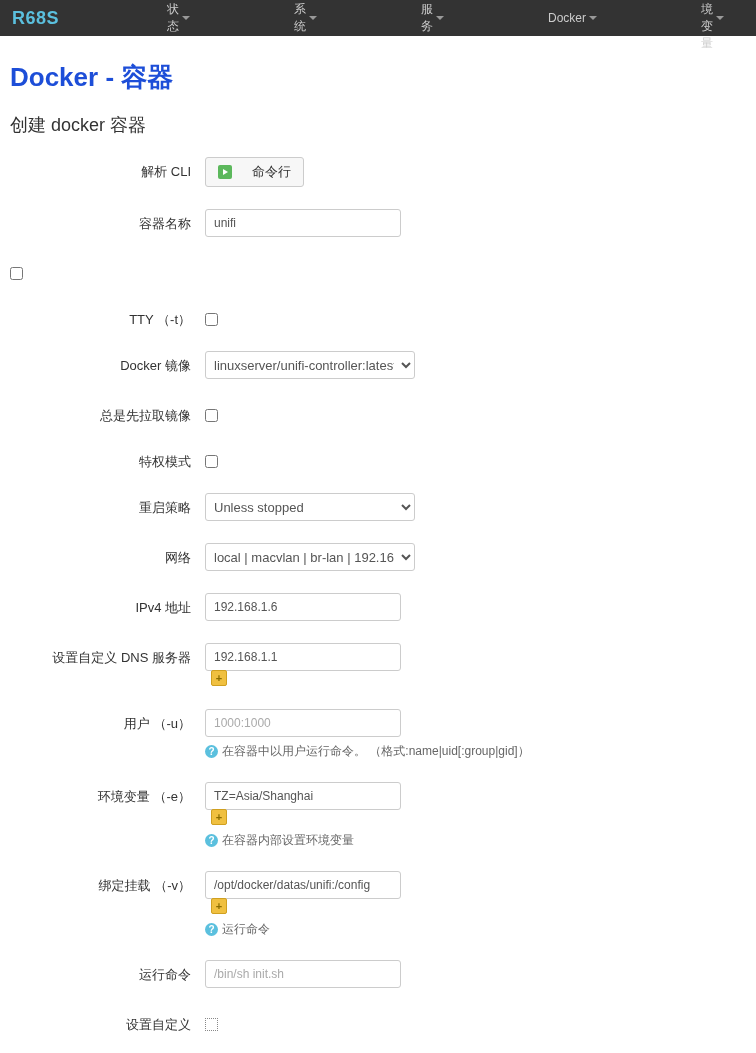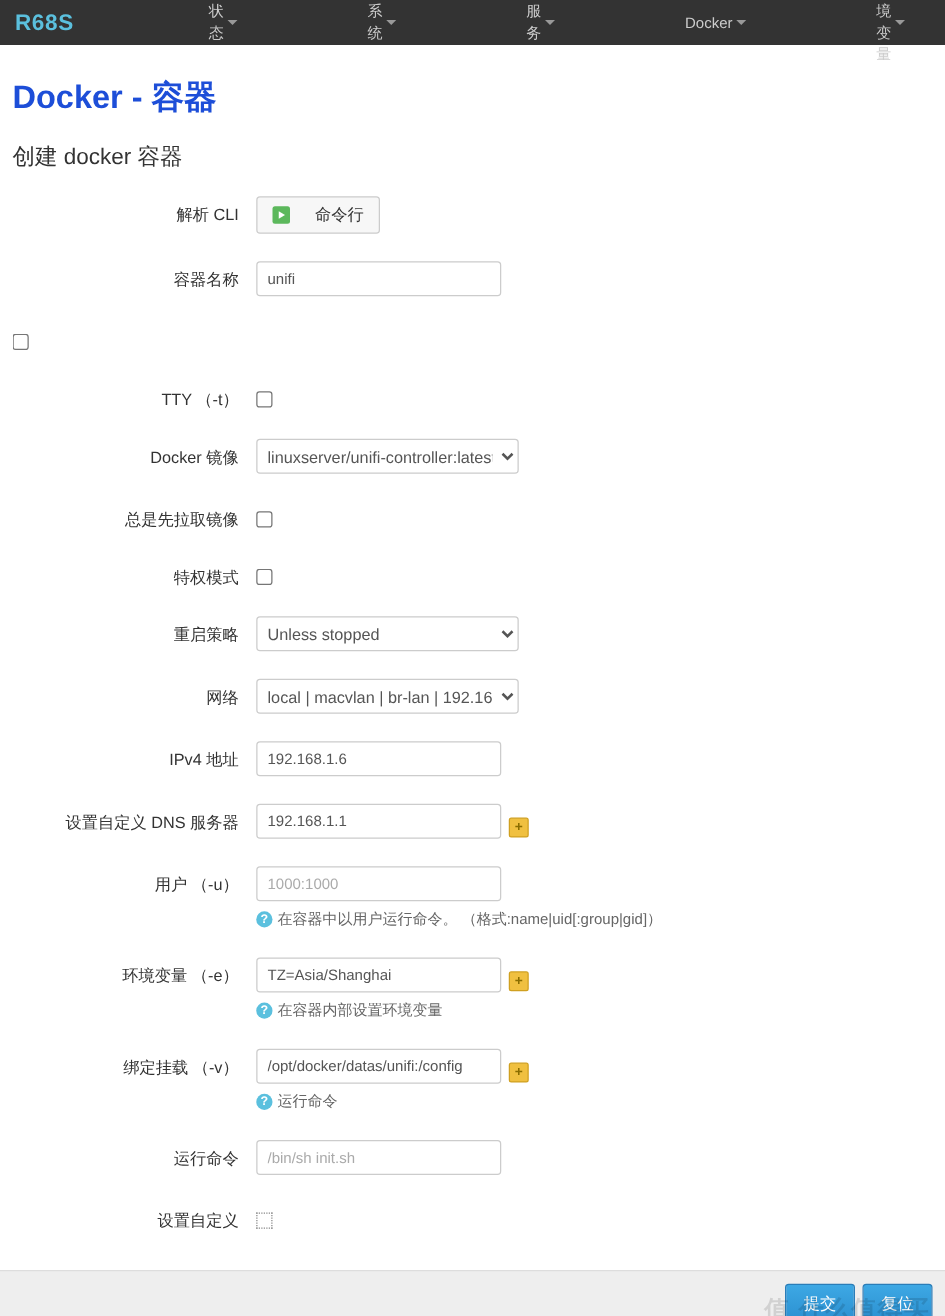--- a/index.html
+++ b/index.html
@@ -18,21 +18,21 @@
 .btn-cli .play-icon { width: 14px; height: 14px; background: #5cb85c; border-radius: 2px; display: flex; align-items: center; justify-content: center; }
 .btn-cli .play-icon::after { content: ""; border-left: 5px solid #fff; border-top: 3px solid transparent; border-bottom: 3px solid transparent; margin-left: 1px; }
 input[type=text] { width: 196px; height: 28px; border: 1px solid #ccc; border-radius: 3px; padding: 0 8px; font-size: 12px; color: #555; background:#fff; }
 input[type=text]::placeholder { color: #aaa; }
 input[type=checkbox] { width: 13px; height: 13px; margin-top: 8px; cursor:pointer; }
 select { width: 210px; height: 28px; border: 1px solid #ccc; border-radius: 3px; padding: 0 4px; font-size: 13px; color: #555; background: #fff; cursor:pointer; }
 .hint { font-size: 12px; color: #666; margin-top: 6px; display: flex; align-items: center; gap: 4px; }
 .hint-icon { width: 13px; height: 13px; border-radius: 50%; background: #5bc0de; color: #fff; font-size: 10px; font-weight: bold; display: inline-flex; align-items: center; justify-content: center; flex-shrink:0; }
 .add-icon { display: inline-flex; width: 16px; height: 16px; background: #f0c040; border: 1px solid #d0a020; border-radius: 2px; align-items: center; justify-content: center; margin-left: 6px; vertical-align: middle; cursor: pointer; position: relative; top: -1px; }
 .add-icon::before { content: "+"; color: #8a6d00; font-weight: bold; font-size: 11px; line-height: 1; }
-.input-wrap { display: flex; align-items: flex-end; }
+.input-wrap { display: flex; align-items: flex-start; flex-direction: column; }
 .dotted-check { width: 13px; height: 13px; border: 1px dotted #888; display: inline-block; margin-top: 8px; cursor:pointer; }
 .footer-bar { background: #eee; border-top: 1px solid #ddd; padding: 10px; display: flex; justify-content: flex-end; gap: 6px; margin-top: 30px; }
 .btn-primary { background: linear-gradient(#3da8e4, #2b8fd0); color: #fff; border: 1px solid #2a7db8; border-radius: 3px; padding: 6px 14px; font-size: 13px; cursor: pointer; }
 .watermark { position: absolute; right: 12px; bottom: 8px; color: rgba(0,0,0,0.12); font-size: 20px; font-weight: bold; pointer-events: none; letter-spacing: 1px; }
 .page-wrap { position: relative; width: 756px; }
 </style>
 </head>
 <body>
 <div class="page-wrap">
 

